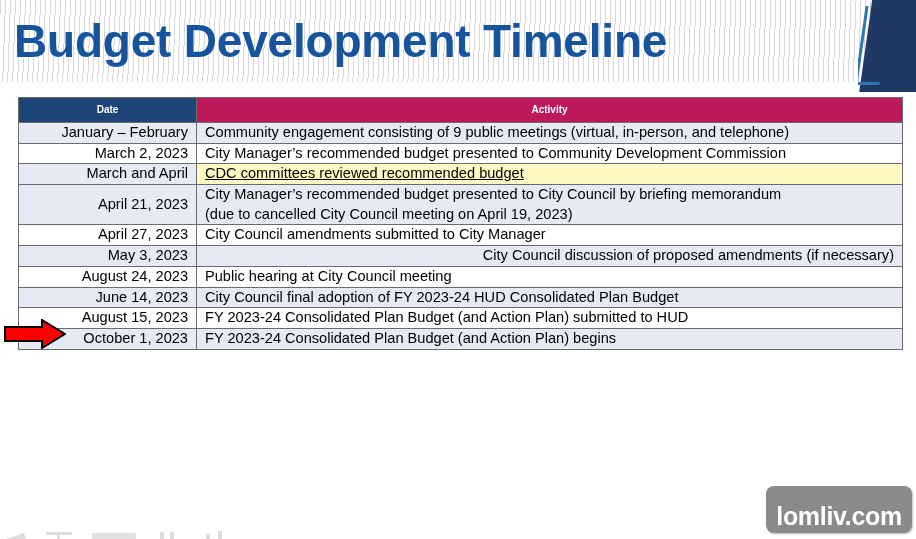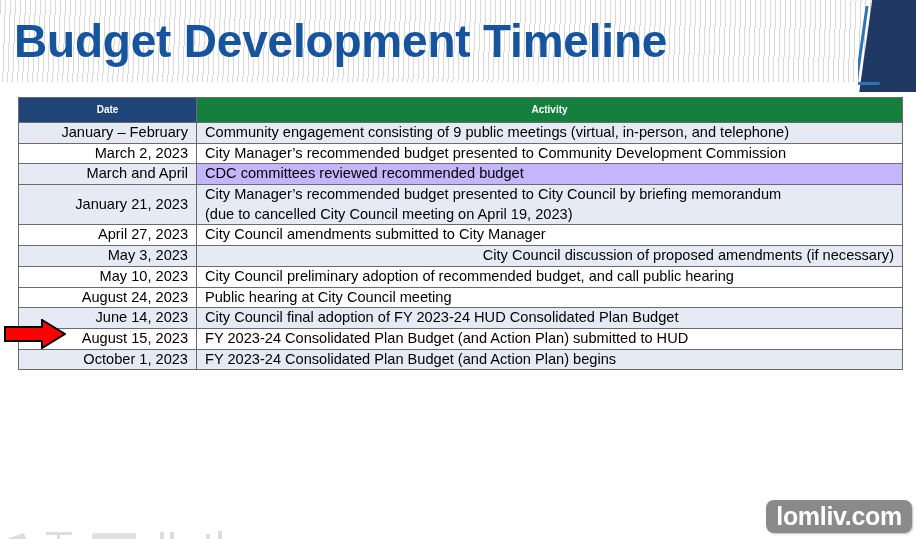--- a/index.html
+++ b/index.html
@@ -142,21 +142,21 @@
     pointer-events: none;
   }
 
   
   #watermark {
     position: absolute;
     right: 4px;
     bottom: 6px;
     background: #8a8a8a;
     border-radius: 8px;
-    padding: 3px 10px 4px 10px;
+    padding: 17px 10px 4px 10px;
     color: #ffffff;
     font-size: 25px;
     font-weight: bold;
     letter-spacing: -0.3px;
     line-height: 1.05;
     box-shadow: 1px 1px 2px rgba(0,0,0,0.25);
   }
 
   
   #bottom-artifacts {
@@ -184,52 +184,48 @@
   </div>
 
   <table id="timeline-table">
     <colgroup>
       <col class="c-date">
       <col class="c-act">
     </colgroup>
     <thead>
       <tr>
         <th style="background: rgb(31, 68, 119);">Date</th>
-        <th style="background: #15803d;">Activity</th>
+        <th style="background: #be185d;">Activity</th>
       </tr>
     </thead>
     <tbody id="table-body">
         <tr class="alt">
           <td class="date" style="background: rgb(230, 234, 244);">January – February</td>
           <td class="activity" style="background: rgb(230, 234, 244);">Community engagement consisting of 9 public meetings (virtual, in-person, and telephone)</td>
         </tr>
         <tr class="plain">
           <td class="date">March 2, 2023</td>
           <td class="activity">City Manager’s recommended  budget presented to Community Development Commission</td>
         </tr>
         <tr class="alt">
           <td class="date" style="background: rgb(230, 234, 244);">March and April</td>
-          <td class="activity" style="background: #c4b5fd;">CDC committees reviewed recommended budget</td>
-        </tr>
-        <tr class="alt">
-          <td class="date" style="background: rgb(230, 234, 244);">January 21, 2023</td>
+          <td class="activity" style="background: #fef9c3; text-decoration: underline;">CDC committees reviewed recommended budget</td>
+        </tr>
+        <tr class="alt">
+          <td class="date" style="background: rgb(230, 234, 244);">April 21, 2023</td>
           <td class="activity" style="background: rgb(230, 234, 244);">City Manager’s recommended budget presented to City Council by briefing memorandum
 (due to cancelled City Council meeting on April 19, 2023)</td>
         </tr>
         <tr class="plain">
           <td class="date">April 27, 2023</td>
           <td class="activity">City Council amendments submitted to City Manager</td>
         </tr>
         <tr class="alt">
           <td class="date" style="background: rgb(230, 234, 244);">May 3, 2023</td>
           <td class="activity" style="background: rgb(230, 234, 244); text-align: right;">City Council discussion of proposed amendments (if necessary)</td>
-        </tr>
-        <tr class="plain">
-          <td class="date">May 10, 2023</td>
-          <td class="activity">City Council preliminary adoption of recommended budget, and call public hearing</td>
         </tr>
         <tr class="plain">
           <td class="date">August 24, 2023</td>
           <td class="activity">Public hearing at City Council meeting</td>
         </tr>
         <tr class="alt">
           <td class="date" style="background: rgb(230, 234, 244);">June 14, 2023</td>
           <td class="activity" style="background: rgb(230, 234, 244);">City Council final adoption of FY 2023-24 HUD Consolidated Plan Budget</td>
         </tr>
         <tr class="plain">

